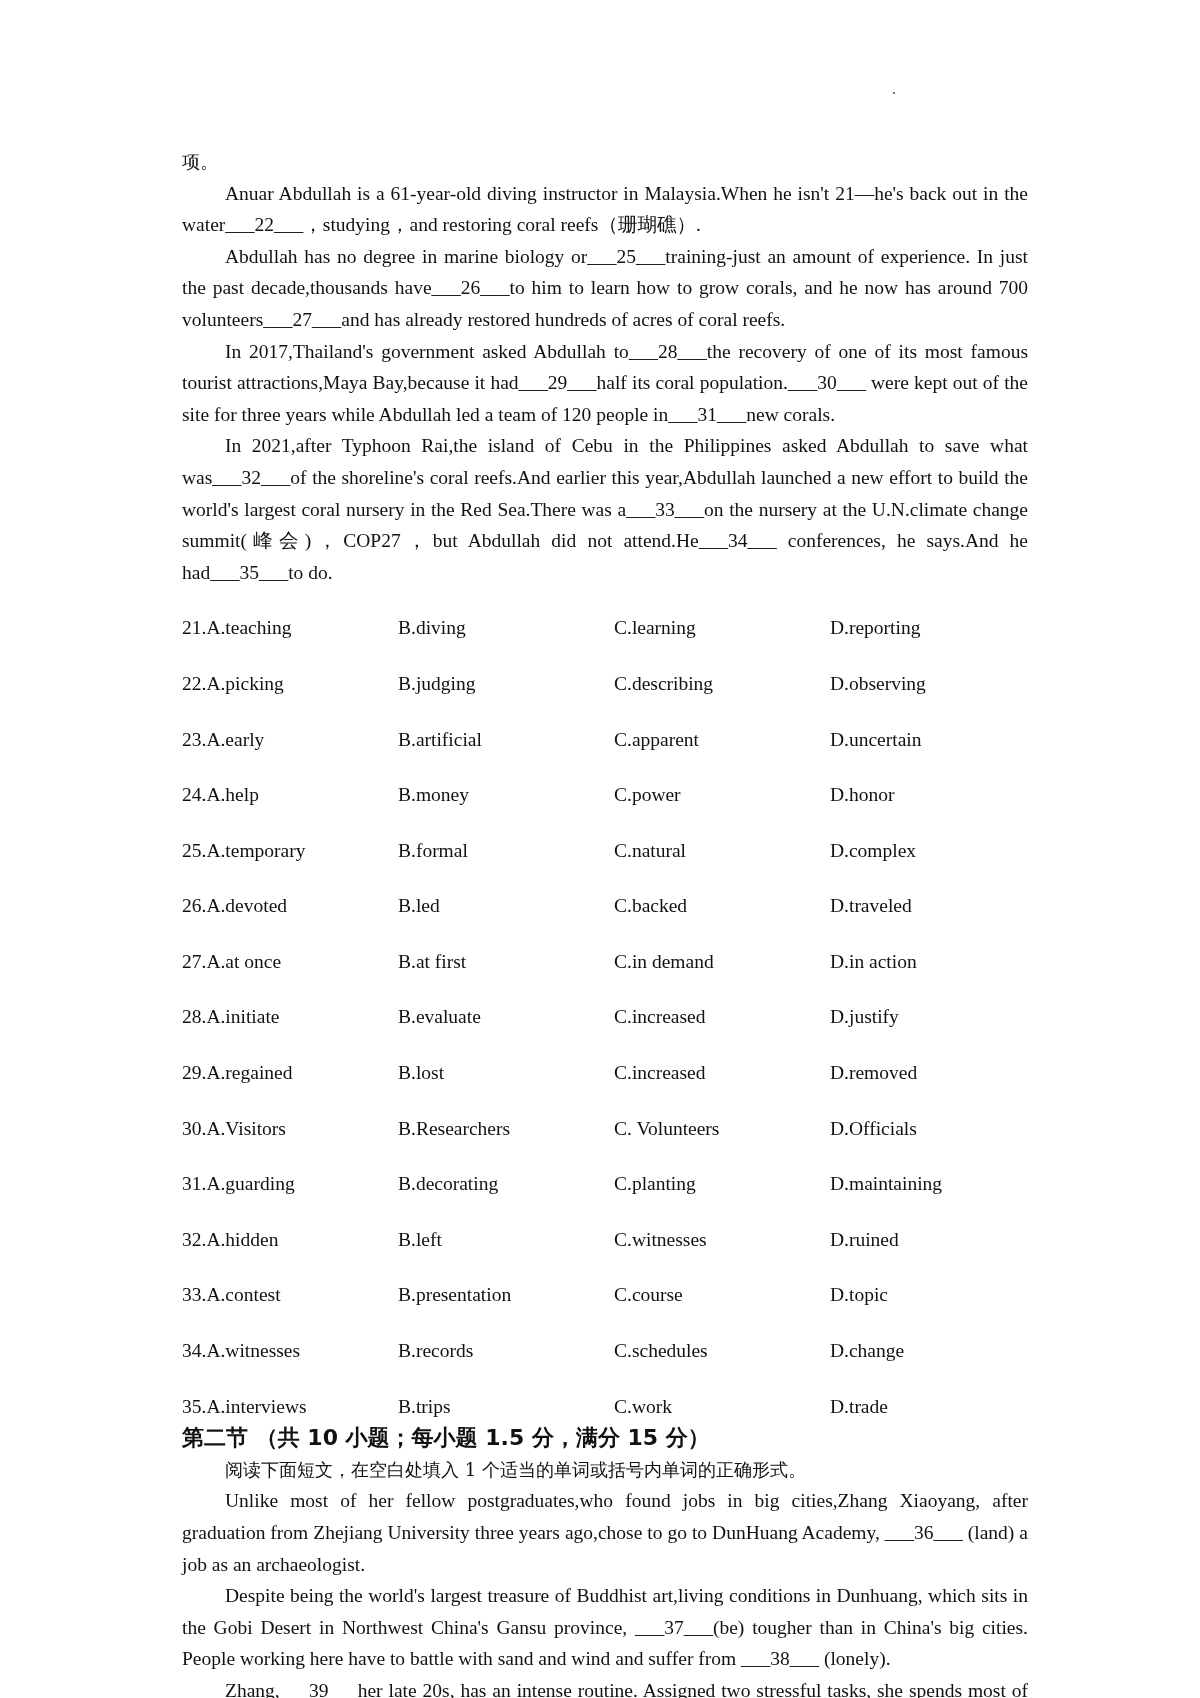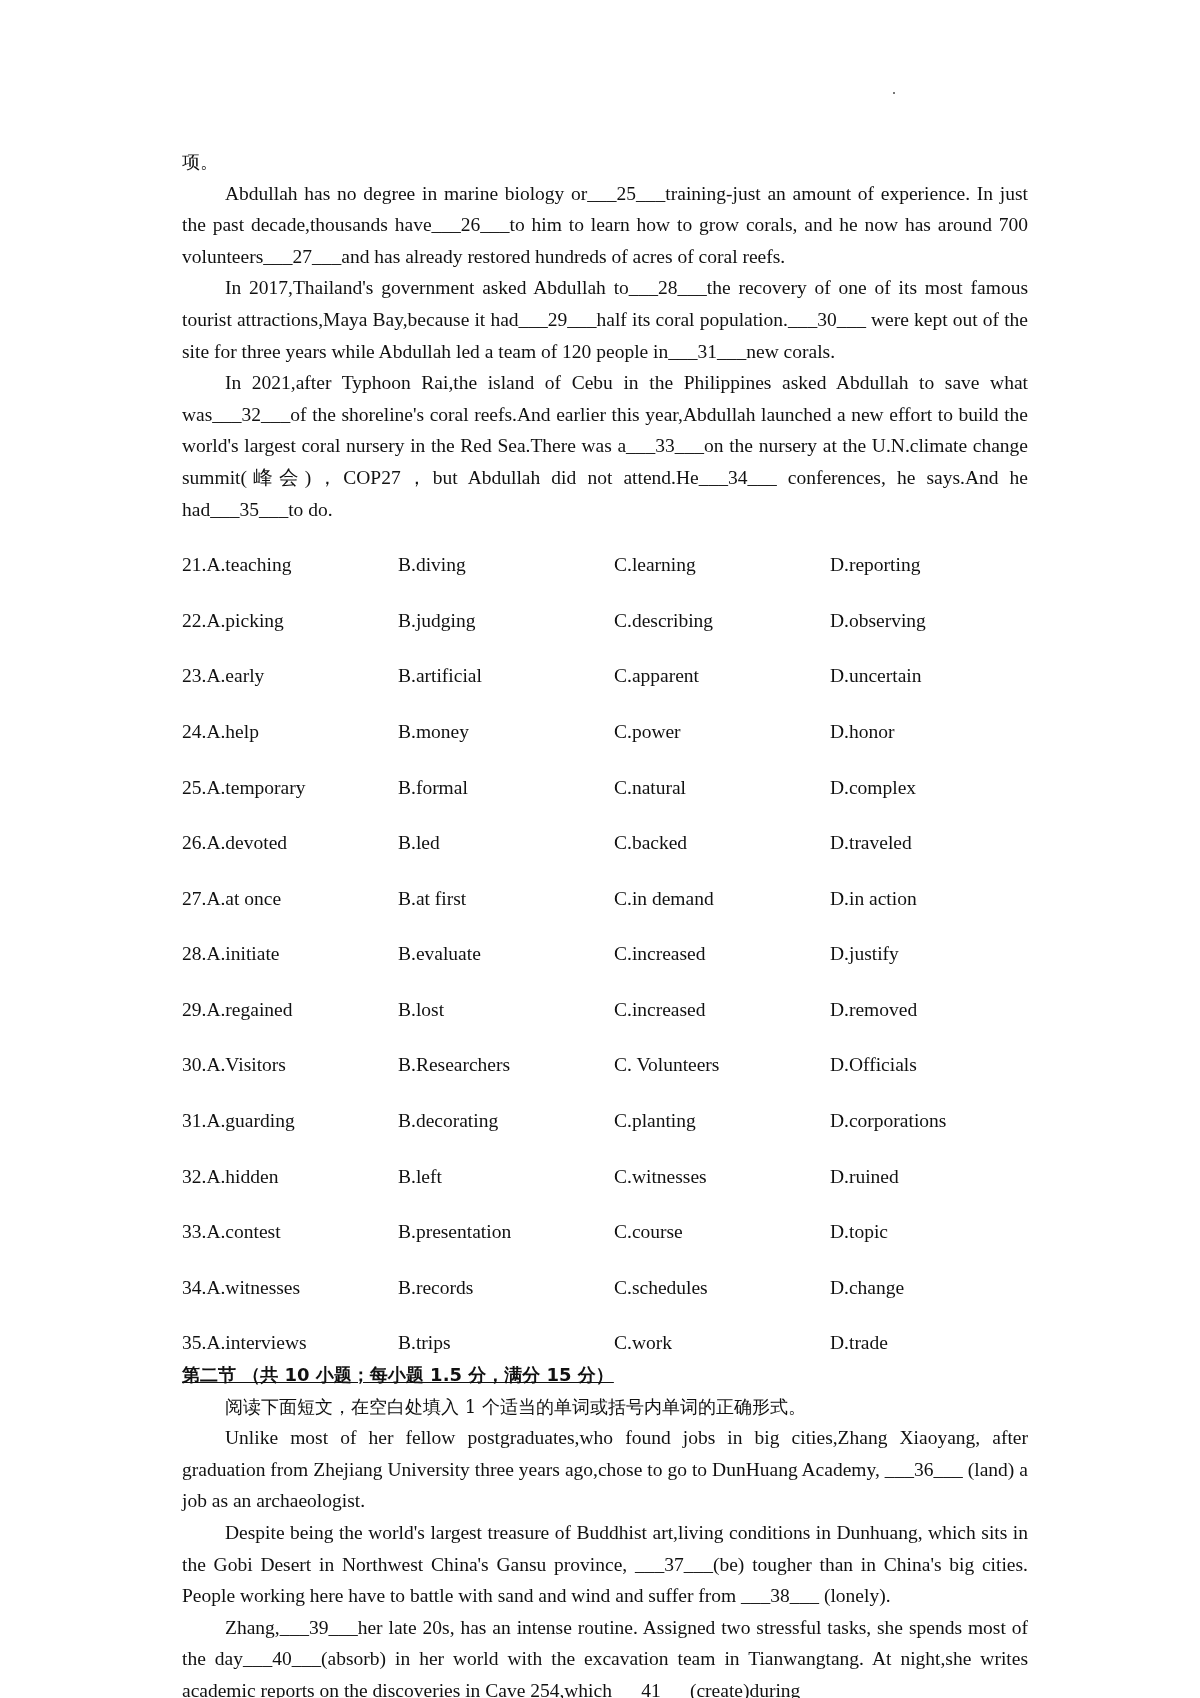--- a/index.html
+++ b/index.html
@@ -12,33 +12,34 @@
   .page {
     position: absolute; left: 182px; top: 146px; width: 846px;
     font-size: 19.5px; line-height: 31.6px;
   }
   .p { margin: 0; text-align: justify; }
   .indent { text-indent: 43px; }
   .opts { display: grid; grid-template-columns: 216px 216px 216px 198px; }
   .opt { white-space: nowrap; margin-top: 24px; }
   .sec-title {
     font-family: "DejaVu Sans", "Liberation Sans", sans-serif;
-    font-weight: bold; font-size: 18px; line-height: 31.6px; margin: 0; text-decoration: underline;
+    font-weight: bold; font-size: 22px; line-height: 31.6px; margin: 0;
   }
   .zh { font-family: "DejaVu Serif", "Liberation Serif", serif; font-size: 18px; }
 </style>
 </head>
 <body>
 
 <div class="dot"></div>
 
 <div class="page">
   <p class="p zh">项。</p>
 
   <div>
+    <p class="p indent">Anuar Abdullah is a 61-year-old diving instructor in Malaysia.When he isn't 21—he's back out in the water___22___，studying，and restoring coral reefs（珊瑚礁）.</p>
     <p class="p indent">Abdullah has no degree in marine biology or___25___training-just an amount of experience. In just the past decade,thousands have___26___to him to learn how to grow corals, and he now has around 700 volunteers___27___and has already restored hundreds of acres of coral reefs.</p>
     <p class="p indent">In 2017,Thailand's government asked Abdullah to___28___the recovery of one of its most famous tourist attractions,Maya Bay,because it had___29___half its coral population.___30___ were kept out of the site for three years while Abdullah led a team of 120 people in___31___new corals.</p>
     <p class="p indent">In 2021,after Typhoon Rai,the island of Cebu in the Philippines asked Abdullah to save what was___32___of the shoreline's coral reefs.And earlier this year,Abdullah launched a new effort to build the world's largest coral nursery in the Red Sea.There was a___33___on the nursery at the U.N.climate change summit(峰会)，COP27，but Abdullah did not attend.He___34___ conferences, he says.And he had___35___to do.</p>
   </div>
 
   <div class="opts" id="opts">
       <span class="opt">21.A.teaching</span>
       <span class="opt">B.diving</span>
       <span class="opt">C.learning</span>
       <span class="opt">D.reporting</span>
@@ -74,21 +75,21 @@
       <span class="opt">B.lost</span>
       <span class="opt">C.increased</span>
       <span class="opt">D.removed</span>
       <span class="opt">30.A.Visitors</span>
       <span class="opt">B.Researchers</span>
       <span class="opt">C. Volunteers</span>
       <span class="opt">D.Officials</span>
       <span class="opt">31.A.guarding</span>
       <span class="opt">B.decorating</span>
       <span class="opt">C.planting</span>
-      <span class="opt">D.corporations</span>
+      <span class="opt">D.maintaining</span>
       <span class="opt">32.A.hidden</span>
       <span class="opt">B.left</span>
       <span class="opt">C.witnesses</span>
       <span class="opt">D.ruined</span>
       <span class="opt">33.A.contest</span>
       <span class="opt">B.presentation</span>
       <span class="opt">C.course</span>
       <span class="opt">D.topic</span>
       <span class="opt">34.A.witnesses</span>
       <span class="opt">B.records</span>

